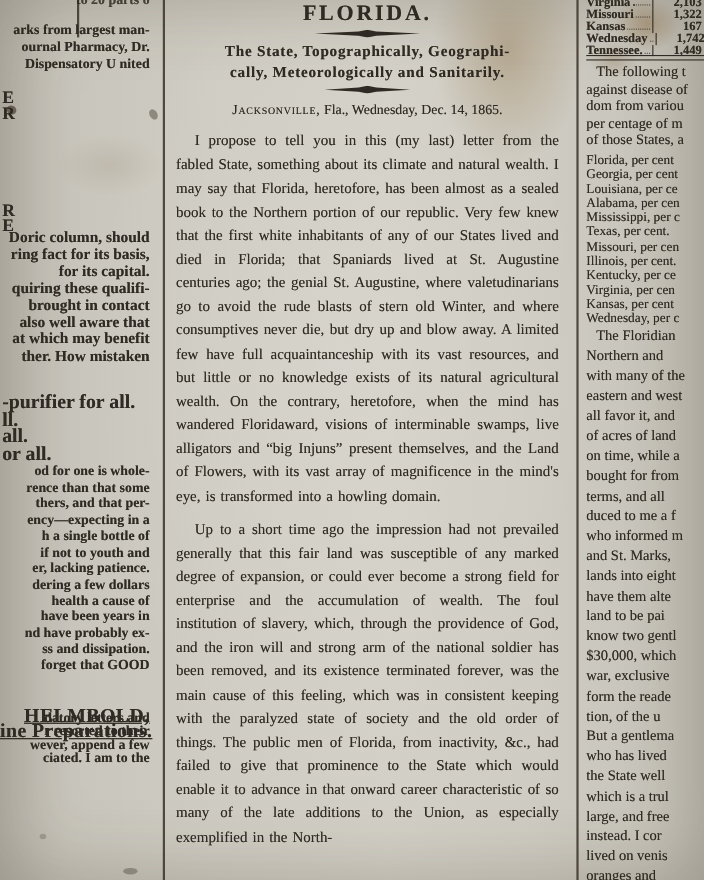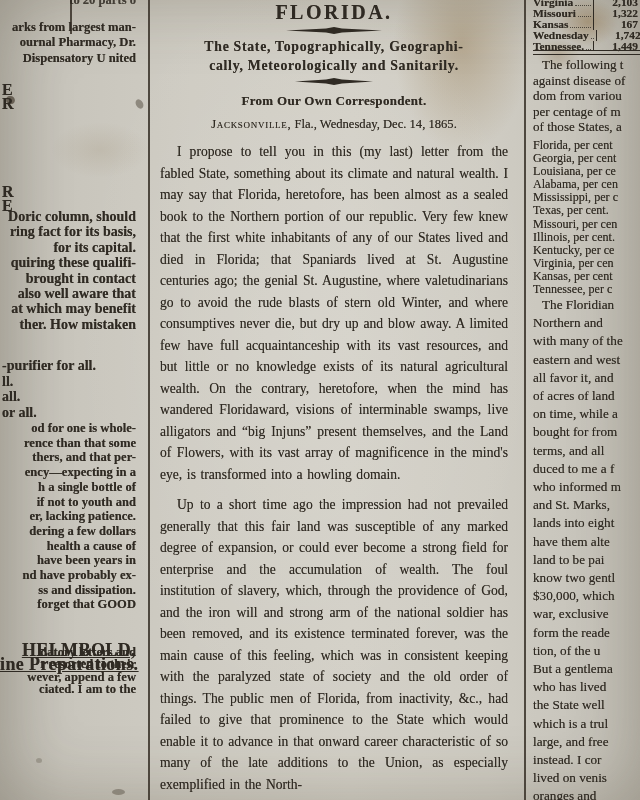--- a/index.html
+++ b/index.html
@@ -31,21 +31,21 @@
 
   
   .lc{position:absolute;left:0;top:0;width:141px;height:800px;font-weight:700;}
   .lc .grp{position:absolute;left:0;right:5px;text-align:right;}
   .lc .frag{white-space:nowrap;}
   .lc-clip{top:-7px;font-size:12.6px;line-height:14px;opacity:.85;}
   .lc-top{top:20px;font-size:12.6px;line-height:15.4px;}
   .lc-la{top:83px;left:2px !important;right:auto !important;text-align:left !important;font-size:16px;line-height:13.5px;letter-spacing:1px;}
   .lc-lb{top:185px;left:2px !important;right:auto !important;text-align:left !important;font-size:16px;line-height:13.5px;letter-spacing:1px;}
   .lc-b1{top:209px;font-size:14px;line-height:15.4px;}
-  .lc-list{top:358px;left:2px !important;right:auto !important;text-align:left !important;font-size:14px;line-height:15.6px;}
+  .lc-list{top:358px;left:2px !important;right:auto !important;text-align:left !important;font-size:18px;line-height:15.6px;}
   .lc-b2{top:421px;font-size:12.6px;line-height:14.7px;}
   .lc-b3{top:646px;font-size:12.6px;line-height:12.4px;}
   .lc-sig{top:644px;right:26px;font-size:18px;line-height:13.6px;letter-spacing:.4px;text-decoration:underline;}
 
   
   .cc{position:absolute;left:160px;top:0;width:348px;height:608px;}
   .cc-headline{font-size:20px;font-weight:700;text-align:center;letter-spacing:2.5px;margin-top:1px;}
   .divider{display:block;margin:3px auto 0;fill:#2f2a23;}
   .cc-subhead{font-size:13.8px;font-weight:700;text-align:center;letter-spacing:.7px;line-height:19px;margin-top:3px;}
   .cc-byline{font-size:13px;font-weight:700;text-align:center;margin-top:8px;letter-spacing:.3px;}
@@ -145,21 +145,20 @@
     <svg class="divider" width="96" height="7" viewBox="0 0 96 7">
         <polygon points="0,3.5 40,1.6 48,0 56,1.6 96,3.5 56,5.4 48,7 40,5.4"></polygon>
       </svg>
     <div class="cc-subhead">
       <div>The State, Topographically, Geographi-</div>
       <div>cally, Meteorologically and Sanitarily.</div>
     </div>
     <svg class="divider" width="78" height="7" viewBox="0 0 78 7">
         <polygon points="0,3.5 31,1.6 39,0 47,1.6 78,3.5 47,5.4 39,7 31,5.4"></polygon>
       </svg>
-    <div class="cc-byline">From Our Own Correspondent.</div>
     <div class="cc-dateline"><span class="city">Jacksonville,</span><span> Fla., Wednesday, Dec. 14, 1865.</span></div>
     <p>I propose to tell you in this (my last) letter from the fabled State, something about its climate and natural wealth.  I may say that Florida, heretofore, has been almost as a sealed book to the Northern portion of our republic.  Very few knew that the first white inhabitants of any of our States lived and died in Florida; that Spaniards lived at St. Augustine centuries ago; the genial St. Augustine, where valetudinarians go to avoid the rude blasts of stern old Winter, and where consumptives never die, but dry up and blow away.  A limited few have full acquaintanceship with its vast resources, and but little or no knowledge exists of its natural agricultural wealth.  On the contrary, heretofore, when the mind has wandered Floridaward, visions of interminable swamps, live alligators and “big Injuns” present themselves, and the Land of Flowers, with its vast array of magnificence in the mind's eye, is transformed into a howling domain.</p>
     <p>Up to a short time ago the impression had not prevailed generally that this fair land was susceptible of any marked degree of expansion, or could ever become a strong field for enterprise and the accumulation of wealth.  The foul institution of slavery, which, through the providence of God, and the iron will and strong arm of the national soldier has been removed, and its existence terminated forever, was the main cause of this feeling, which was in consistent keeping with the paralyzed state of society and the old order of things.  The public men of Florida, from inactivity, &amp;c., had failed to give that prominence to the State which would enable it to advance in that onward career characteristic of so many of the late additions to the Union, as especially exemplified in the North-</p>
   </div>
 
   <div class="rc">
     <div class="rc-table">
       <div>
           <div class="trow">
             <span class="tname">Virginia</span>
@@ -201,21 +200,21 @@
         <div class="frag">Georgia, per cent</div>
         <div class="frag">Louisiana, per ce</div>
         <div class="frag">Alabama, per cen</div>
         <div class="frag">Mississippi, per c</div>
         <div class="frag">Texas, per cent.</div>
         <div class="frag">Missouri, per cen</div>
         <div class="frag">Illinois, per cent.</div>
         <div class="frag">Kentucky, per ce</div>
         <div class="frag">Virginia, per cen</div>
         <div class="frag">Kansas, per cent</div>
-        <div class="frag">Tennessee, per c</div>
+        <div class="frag">Wednesday, per c</div>
       </div>
     <div class="grp rc-p2">
         <div class="frag">The   Floridian</div>
         <div class="frag">Northern and</div>
         <div class="frag">with many of the</div>
         <div class="frag">eastern and west</div>
         <div class="frag">all favor it, and</div>
         <div class="frag">of acres of land</div>
         <div class="frag">on time, while a</div>
         <div class="frag">bought for from</div>

